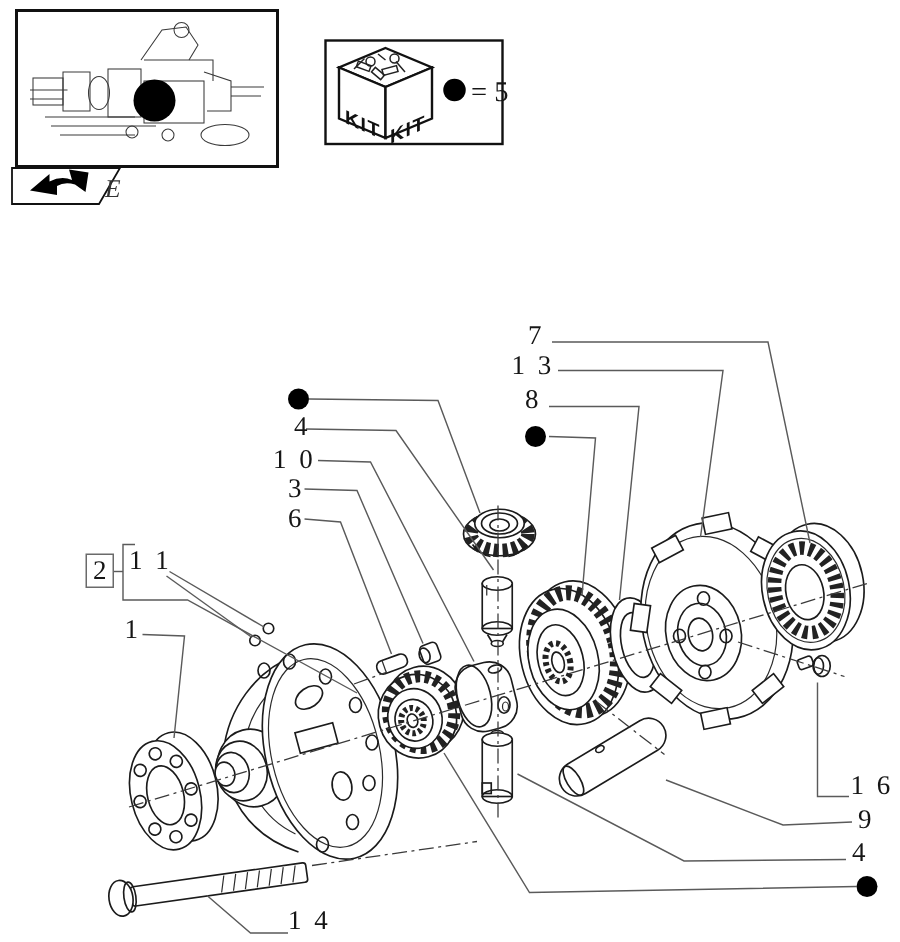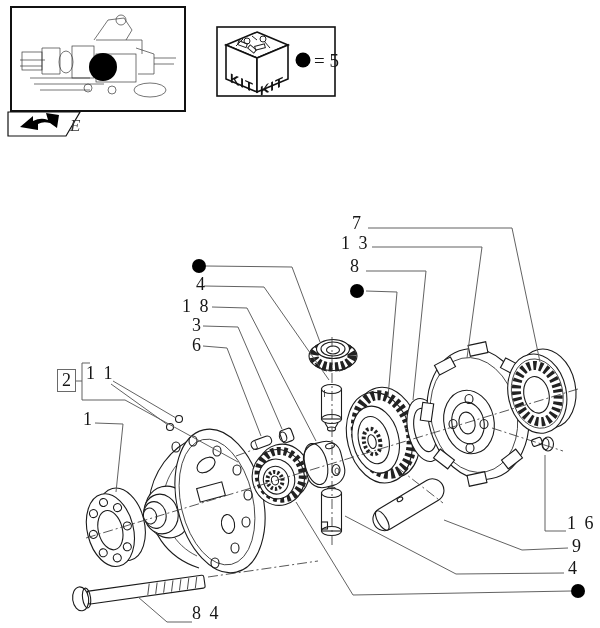--- a/index.html
+++ b/index.html
@@ -272,26 +272,26 @@
     <path class="lead" d="M192,622 L167,622 L138,597"></path>
   </g>
 </svg>
 
 <div class="callout" style="left:352px;top:214px;">7</div>
 <div class="callout" style="left:341px;top:234px;">1 3</div>
 <div class="callout" style="left:350px;top:257px;">8</div>
 <div class="dot" style="left:350px;top:284px;"></div>
 <div class="dot" style="left:192px;top:259px;"></div>
 <div class="callout" style="left:196px;top:275px;">4</div>
-<div class="callout" style="left:182px;top:297px;">1 8</div>
+<div class="callout" style="left:182px;top:297px;">1 0</div>
 <div class="callout" style="left:192px;top:316px;">3</div>
 <div class="callout" style="left:192px;top:336px;">6</div>
 <div class="callout boxed" style="left:57px;top:369px;">2</div>
 <div class="callout" style="left:86px;top:364px;">1 1</div>
 <div class="callout" style="left:83px;top:410px;">1</div>
 <div class="callout" style="left:567px;top:514px;">1 6</div>
 <div class="callout" style="left:572px;top:537px;">9</div>
 <div class="callout" style="left:568px;top:559px;">4</div>
 <div class="dot" style="left:571px;top:584px;"></div>
-<div class="callout" style="left:192px;top:604px;">8 4</div>
+<div class="callout" style="left:192px;top:604px;">1 4</div>
 <div class="pletter" style="left:70px;top:116px;">E</div>
 
 </div>
 
 </body></html>

